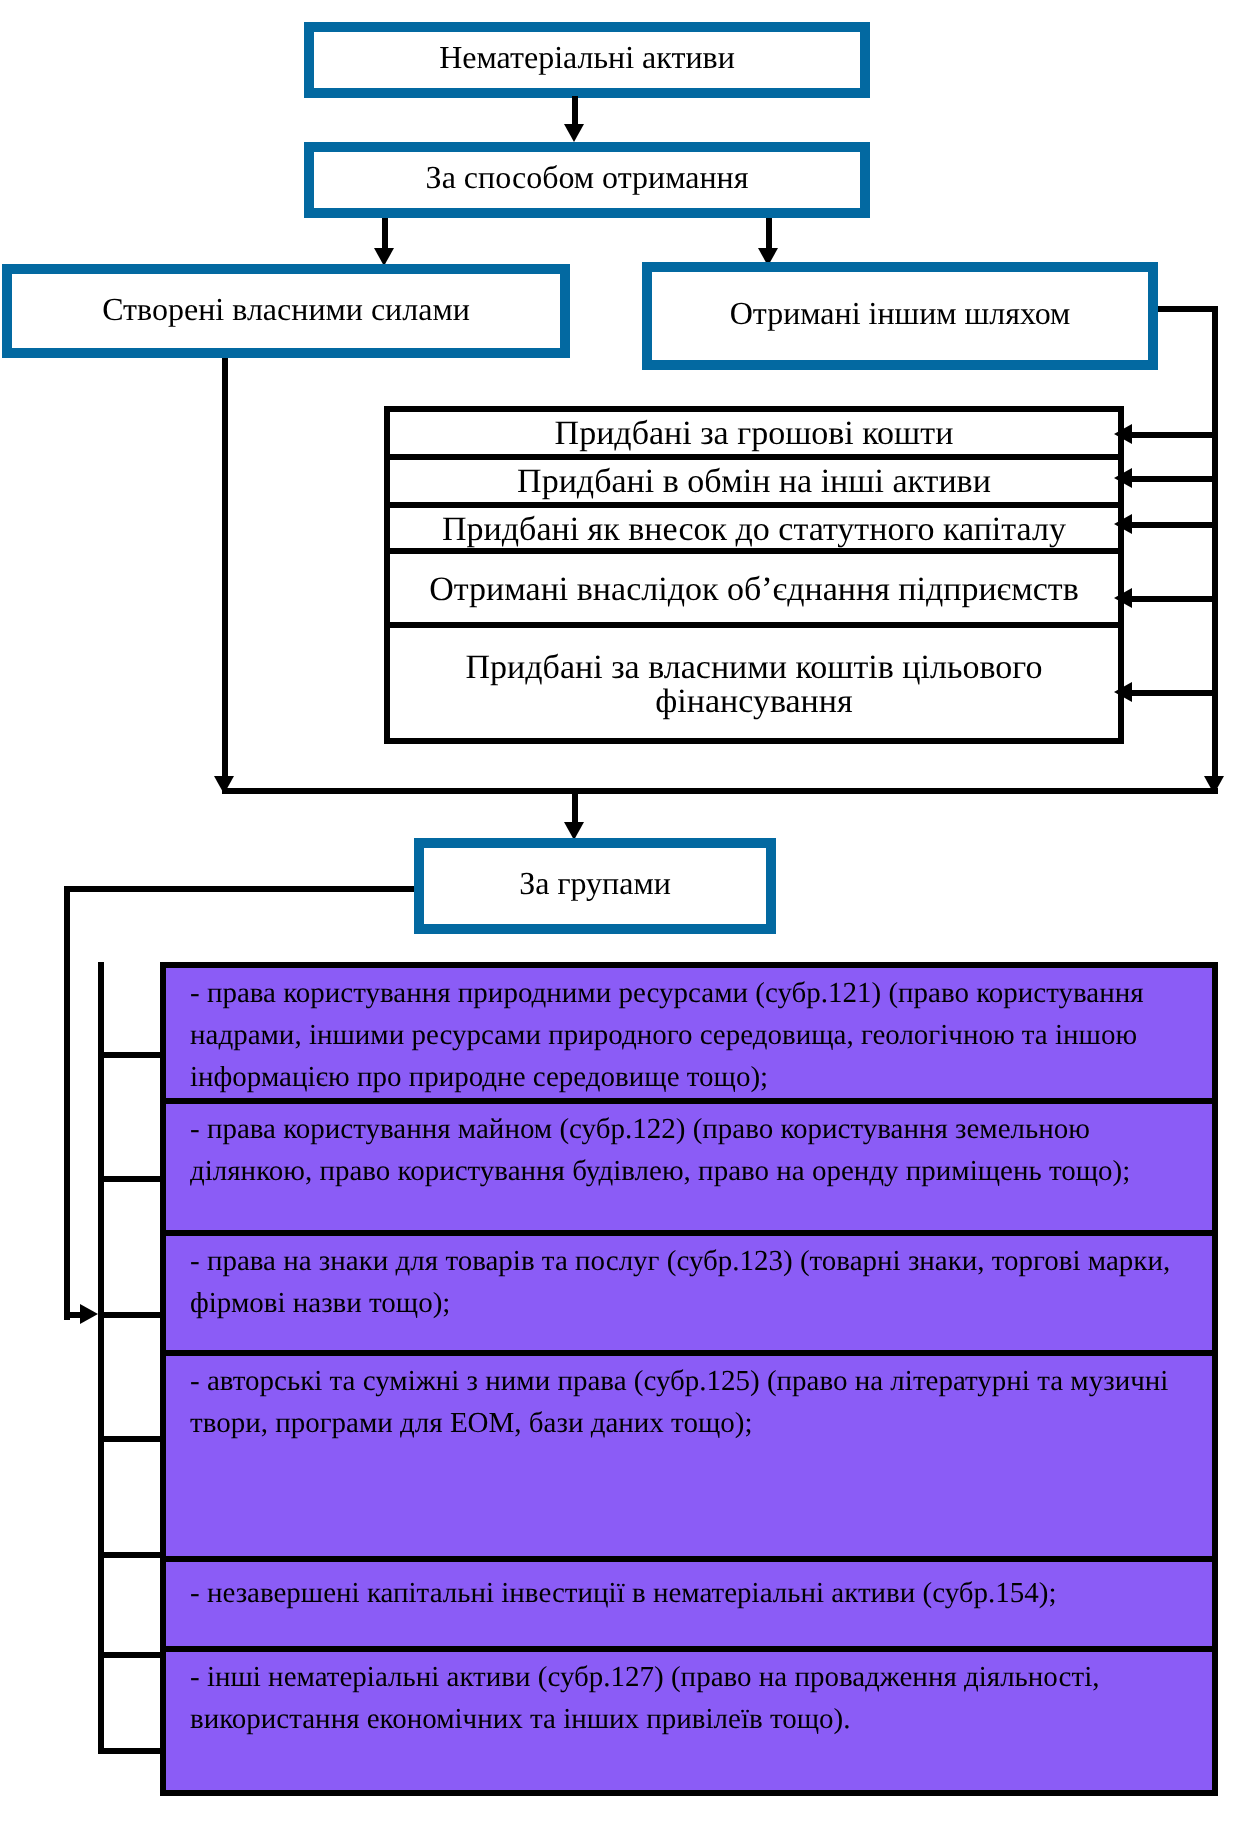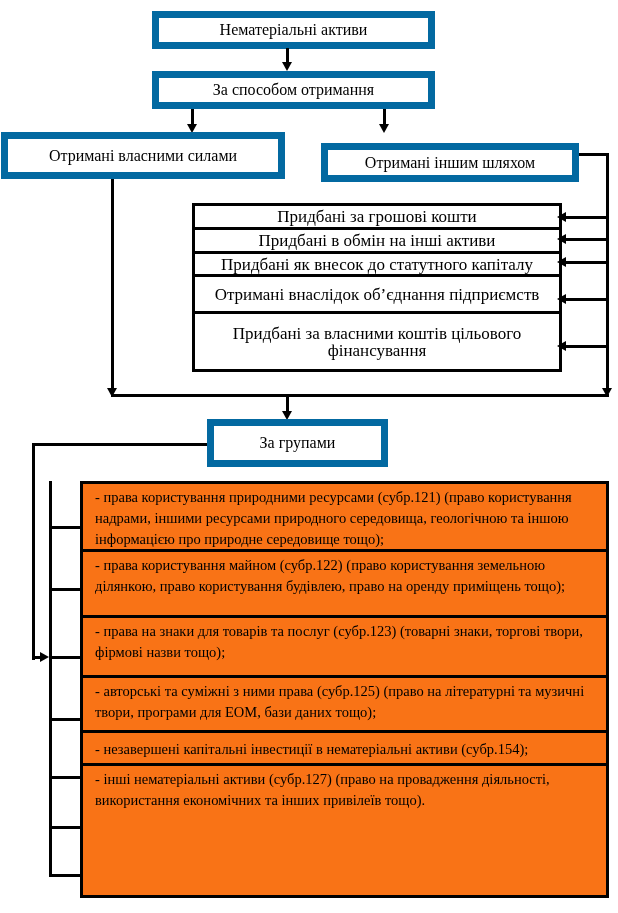--- a/index.html
+++ b/index.html
@@ -1,40 +1,40 @@
 <!DOCTYPE html>
 <html><head>
 <meta charset="utf-8">
 <style>
   html,body{margin:0;padding:0;background:#fff;}
   #canvas{
     position:relative;width:618px;height:913px;background:#fff;
     font-family:"Liberation Serif","DejaVu Serif",serif;color:#000;overflow:hidden;
   }
   .box{
-    position:absolute;border:7px solid #0369a1;background:#fff;box-sizing:border-box;
+    position:absolute;border:5px solid #0369a1;background:#fff;box-sizing:border-box;
     display:flex;align-items:center;justify-content:center;text-align:center;
     font-size:16px;line-height:18px;padding:2px 6px;
   }
   .hline,.vline{position:absolute;background:#000;}
   .arr{position:absolute;width:0;height:0;}
   .arr-down{border-left:5px solid transparent;border-right:5px solid transparent;border-top:9px solid #000;}
   .arr-left{border-top:5px solid transparent;border-bottom:5px solid transparent;border-right:9px solid #000;}
   .arr-right{border-top:5px solid transparent;border-bottom:5px solid transparent;border-left:9px solid #000;}
   
   .stack{position:absolute;left:192px;top:203px;width:370px;height:169px;border:3px solid #000;box-sizing:border-box;background:#fff;}
   .stack .row{box-sizing:border-box;display:flex;align-items:center;justify-content:center;text-align:center;font-size:17px;line-height:17px;}
   .stack .row + .row{border-top:3px solid #000;}
   .sr1{height:21px;} .sr2{height:24px;} .sr3{height:23px;} .sr4{height:37px;} .sr5{height:58px;}
   
-  .glist{position:absolute;left:80px;top:481px;width:529px;height:417px;border:3px solid #000;box-sizing:border-box;background:#f97316;}
+  .glist{position:absolute;left:80px;top:481px;width:529px;height:417px;border:3px solid #000;box-sizing:border-box;background:#8b5cf6;}
   .glist .grow{box-sizing:border-box;padding:3px 10px 0 12px;font-size:14.5px;line-height:21px;text-align:left;overflow:hidden;}
   .glist .grow + .grow{border-top:3px solid #000;}
   .gr1{height:65px;} .gr2{height:66px;} .gr3{height:60px;} .gr4{height:73px;}
-  .gr5{height:55px;} .gr6{height:33px;display:flex;align-items:center;padding-top:0;} .gr7{height:57px;}
+  .gr5{height:55px;} .gr6{height:33px;display:flex;align-items:center;padding-top:0;margin-top:48px;} .gr7{height:57px;margin-top:12px;}
 </style>
 </head>
 <body>
 
 <div id="canvas">
 
   <div class="box" style="left:152px;top:11px;width:283px;height:38px;">
     <span>Нематеріальні активи</span>
   </div>
 
@@ -44,23 +44,23 @@
   <div class="box" style="left:152px;top:71px;width:283px;height:38px;">
     <span>За способом отримання</span>
   </div>
 
   <div class="vline" style="left:191px;top:109px;width:3px;height:15px;"></div>
   <div class="arr arr-down" style="left:187px;top:124px;"></div>
   <div class="vline" style="left:383px;top:109px;width:3px;height:15px;"></div>
   <div class="arr arr-down" style="left:379px;top:124px;"></div>
 
   <div class="box" style="left:1px;top:132px;width:284px;height:47px;">
-    <span>Отримані власними силами</span>
+    <span>Створені власними силами</span>
   </div>
-  <div class="box" style="left:321px;top:143px;width:258px;height:39px;">
+  <div class="box" style="left:321px;top:131px;width:258px;height:54px;">
     <span>Отримані іншим шляхом</span>
   </div>
 
   <div class="hline" style="left:579px;top:153px;width:30px;height:3px;"></div>
   <div class="vline" style="left:606px;top:153px;width:3px;height:235px;"></div>
   <div class="arr arr-down" style="left:602px;top:388px;"></div>
 
   <div class="vline" style="left:111px;top:179px;width:3px;height:209px;"></div>
   <div class="arr arr-down" style="left:107px;top:388px;"></div>
 
@@ -112,21 +112,21 @@
   <div class="hline" style="left:49px;top:526px;width:31px;height:3px;"></div>
   <div class="hline" style="left:49px;top:588px;width:31px;height:3px;"></div>
   <div class="hline" style="left:49px;top:656px;width:31px;height:3px;"></div>
   <div class="hline" style="left:49px;top:718px;width:31px;height:3px;"></div>
   <div class="hline" style="left:49px;top:776px;width:31px;height:3px;"></div>
   <div class="hline" style="left:49px;top:826px;width:31px;height:3px;"></div>
 
   <div class="glist">
     <div class="grow gr1"><span>- права користування природними ресурсами (субр.121) (право користування надрами, іншими ресурсами природного середовища, геологічною та іншою інформацією про природне середовище тощо);</span></div>
     <div class="grow gr2"><span>- права користування майном (субр.122) (право користування земельною ділянкою, право користування будівлею, право на оренду приміщень тощо);</span></div>
-    <div class="grow gr3"><span>- права на знаки для товарів та послуг (субр.123) (товарні знаки, торгові твори, фірмові назви тощо);</span></div>
+    <div class="grow gr3"><span>- права на знаки для товарів та послуг (субр.123) (товарні знаки, торгові марки, фірмові назви тощо);</span></div>
     <div class="grow gr5"><span>- авторські та суміжні з ними права (субр.125) (право на літературні та музичні твори, програми для ЕОМ, бази даних тощо);</span></div>
     <div class="grow gr6">
         <span>- незавершені капітальні інвестиції в нематеріальні активи (субр.154);</span>
       </div>
     <div class="grow gr7"><span>- інші нематеріальні активи (субр.127) (право на провадження діяльності, використання економічних та інших привілеїв тощо).</span></div>
   </div>
 
 </div>
 
 </body></html>

